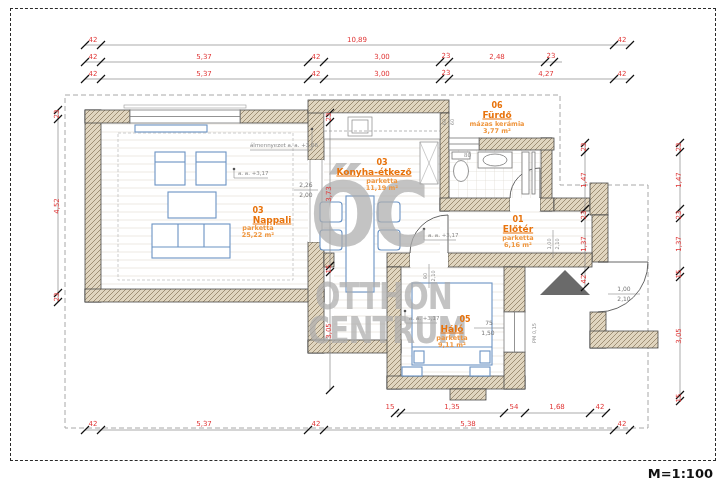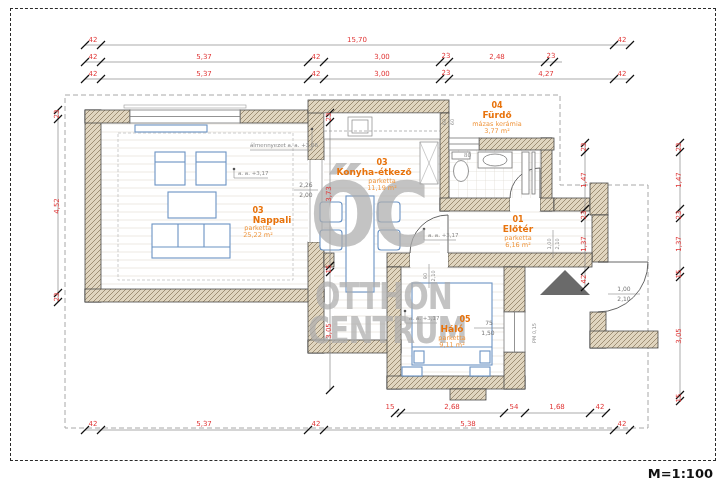--- a/index.html
+++ b/index.html
@@ -7,22 +7,22 @@
          font-family:"DejaVu Sans","Liberation Sans",sans-serif;}
   #border{position:absolute;left:10px;top:8px;width:704px;height:451px;border:1.6px dashed #2a2a2a;}
   svg{position:absolute;left:0;top:0;}
   .lbl{position:absolute;transform:translate(-50%,-50%);white-space:nowrap;line-height:1;}
   .d{font-size:7px;color:#e03535;}
   .dv{font-size:7px;color:#e03535;transform:translate(-50%,-50%) rotate(-90deg);}
   .nt{position:absolute;font-size:5.5px;color:#8a8a8a;white-space:nowrap;line-height:1;}
   .ntc{font-size:6px;color:#777;}
   .ntv{font-size:5px;color:#8a8a8a;transform:translate(-50%,-50%) rotate(-90deg);}
   .rnum{font-size:8px;font-weight:bold;color:#e8730c;}
-  .rname{font-size:9px;font-weight:bold;color:#e8730c;}
-  .rsub{font-size:6.5px;color:#ef9740;}
+  .rname{font-size:9px;font-weight:bold;color:#e8730c;text-decoration:underline;}
+  .rsub{font-size:6.5px;color:#ef9740;font-weight:bold;}
   .wm-logo{position:absolute;left:310px;top:170px;font-size:78px;font-weight:bold;
            color:rgba(172,172,172,0.72);letter-spacing:-4px;transform:scaleY(1.15);
            transform-origin:top left;line-height:1;}
   .wm-txt{position:absolute;font-size:30px;font-weight:bold;color:rgba(172,172,172,0.72);
           letter-spacing:-1px;transform:scaleY(1.25);transform-origin:top left;line-height:1;}
   .scale{position:absolute;right:14px;top:466px;font-size:13px;font-weight:bold;color:#111;}
 </style>
 </head>
 <body>
 
@@ -177,41 +177,41 @@
       <circle cx="424" cy="229" r="1.3"></circle>
       <circle cx="405" cy="311" r="1.3"></circle>
     </g>
   </svg>
 
   <div class="wm-logo">ŐC</div>
   <div class="wm-txt" style="left:315px;top:278px;">OTTHON</div>
   <div class="wm-txt" style="left:308px;top:312px;">CENTRUM</div>
 
   <span class="lbl d" style="left:93px;top:40px;">42</span>
-  <span class="lbl d" style="left:357px;top:40px;">15,70</span>
+  <span class="lbl d" style="left:357px;top:40px;">10,89</span>
   <span class="lbl d" style="left:622px;top:40px;">42</span>
 
   <span class="lbl d" style="left:93px;top:57px;">42</span>
   <span class="lbl d" style="left:204px;top:57px;">5,37</span>
   <span class="lbl d" style="left:316px;top:57px;">42</span>
   <span class="lbl d" style="left:382px;top:57px;">3,00</span>
   <span class="lbl d" style="left:446px;top:56px;">23</span>
   <span class="lbl d" style="left:497px;top:57px;">2,48</span>
   <span class="lbl d" style="left:551px;top:56px;">23</span>
 
   <span class="lbl d" style="left:93px;top:74px;">42</span>
   <span class="lbl d" style="left:204px;top:74px;">5,37</span>
   <span class="lbl d" style="left:316px;top:74px;">42</span>
   <span class="lbl d" style="left:382px;top:74px;">3,00</span>
   <span class="lbl d" style="left:446px;top:73px;">23</span>
   <span class="lbl d" style="left:546px;top:74px;">4,27</span>
   <span class="lbl d" style="left:622px;top:74px;">42</span>
 
   <span class="lbl d" style="left:390px;top:407px;">15</span>
-  <span class="lbl d" style="left:452px;top:407px;">2,68</span>
+  <span class="lbl d" style="left:452px;top:407px;">1,35</span>
   <span class="lbl d" style="left:514px;top:407px;">54</span>
   <span class="lbl d" style="left:557px;top:407px;">1,68</span>
   <span class="lbl d" style="left:600px;top:407px;">42</span>
 
   <span class="lbl d" style="left:93px;top:424px;">42</span>
   <span class="lbl d" style="left:204px;top:424px;">5,37</span>
   <span class="lbl d" style="left:316px;top:424px;">42</span>
   <span class="lbl d" style="left:468px;top:424px;">5,38</span>
   <span class="lbl d" style="left:622px;top:424px;">42</span>
 
@@ -241,21 +241,21 @@
   <span class="lbl rnum" style="left:258px;top:211px;">03</span>
   <span class="lbl rname" style="left:258px;top:220px;padding-left:28px;">Nappali</span>
   <span class="lbl rsub" style="left:258px;top:228px;">parketta</span>
   <span class="lbl rsub" style="left:258px;top:235px;">25,22 m²</span>
 
   <span class="lbl rnum" style="left:382px;top:163px;">03</span>
   <span class="lbl rname" style="left:374px;top:172px;">Konyha-étkező</span>
   <span class="lbl rsub" style="left:382px;top:181px;">parketta</span>
   <span class="lbl rsub" style="left:382px;top:188px;">11,19 m²</span>
 
-  <span class="lbl rnum" style="left:497px;top:106px;">04</span>
+  <span class="lbl rnum" style="left:497px;top:106px;">06</span>
   <span class="lbl rname" style="left:497px;top:115px;">Fürdő</span>
   <span class="lbl rsub" style="left:497px;top:124px;">mázas kerámia</span>
   <span class="lbl rsub" style="left:497px;top:131px;">3,77 m²</span>
 
   <span class="lbl rnum" style="left:518px;top:220px;">01</span>
   <span class="lbl rname" style="left:518px;top:229px;">Előtér</span>
   <span class="lbl rsub" style="left:518px;top:238px;">parketta</span>
   <span class="lbl rsub" style="left:518px;top:245px;">6,16 m²</span>
 
   <span class="lbl rnum" style="left:452px;top:320px;margin-left:13px;">05</span>

